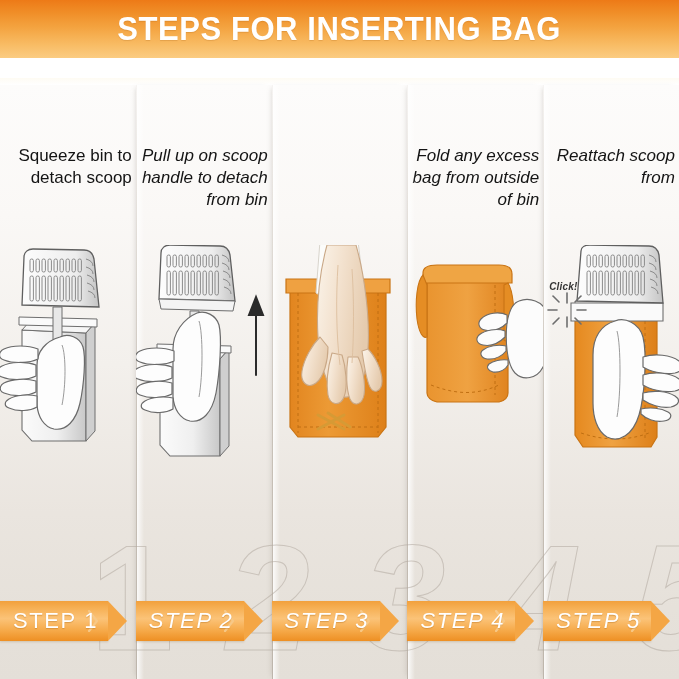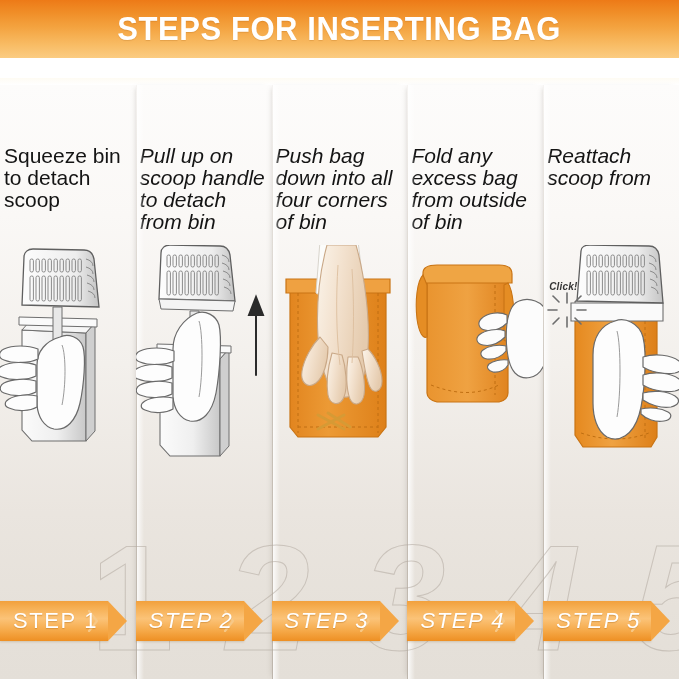--- a/index.html
+++ b/index.html
@@ -93,22 +93,22 @@
     background: linear-gradient(to right, rgba(255,255,255,0.85), rgba(255,255,255,0));
     pointer-events: none;
   }
 
   
   .caption {
     position: absolute;
     left: 4px;
     right: 4px;
     top: 60px;
-    text-align: left;
-    font-size: 21px;
+    text-align: right;
+    font-size: 17px;
     line-height: 22px;
     color: #141414;
     font-weight: 500;
   }
 
   
   .ghost-number {
     position: absolute;
     bottom: 6px;
     right: -38px;
@@ -371,21 +371,20 @@
         <div class="banner-chev">
           <svg width="11" height="22" viewBox="0 0 11 22">
               <path d="M1,1 L9,11 L1,21" fill="none" stroke="#F7C887" stroke-width="2.2" stroke-linecap="round" stroke-linejoin="round"></path>
             </svg>
         </div>
         <div class="step-label">STEP 2</div>
       </div>
     </div>
 
     <div class="panel">
-      <div class="caption">Push bag down into all four corners of bin</div>
 
       <div class="art">
         <svg width="136" height="260" viewBox="0 0 136 260" xmlns="http://www.w3.org/2000/svg">
           <defs>
             <linearGradient id="bagOr3" x1="0" y1="0" x2="1" y2="0">
               <stop offset="0%" stop-color="#E2851F"></stop>
               <stop offset="40%" stop-color="#EC9A35"></stop>
               <stop offset="100%" stop-color="#DE8019"></stop>
             </linearGradient>
             <linearGradient id="skin3" x1="0" y1="0" x2="1" y2="0.4">

